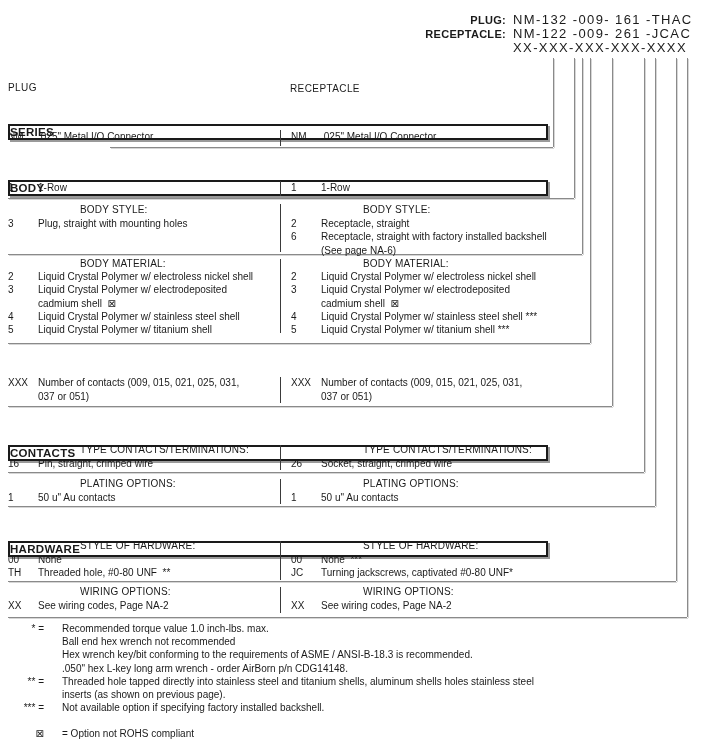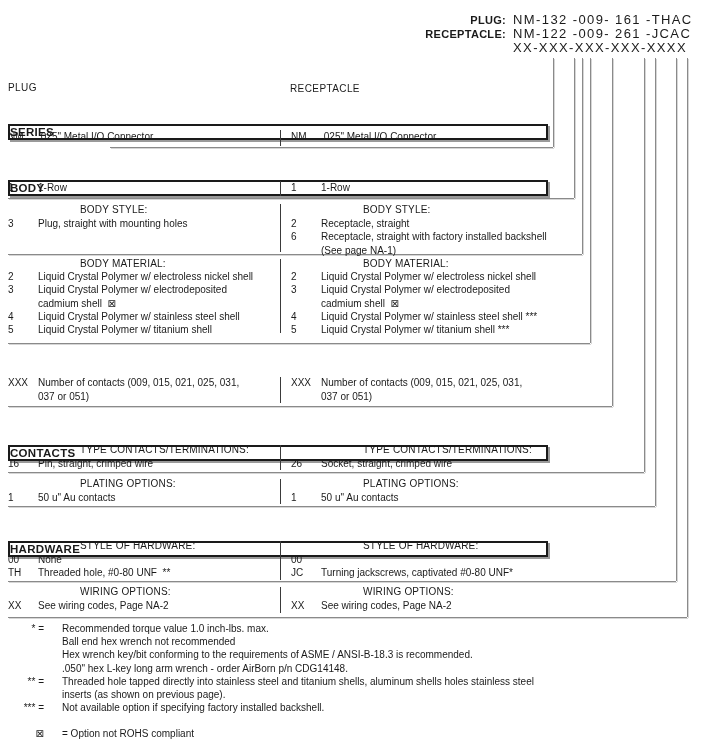--- a/index.html
+++ b/index.html
@@ -125,21 +125,21 @@
       <div class="trow">
         <span class="code">2</span>
         <span class="desc">Receptacle, straight</span>
       </div>
       <div class="trow">
         <span class="code">6</span>
         <span class="desc">Receptacle, straight with factory installed backshell</span>
       </div>
       <div class="trow">
         <span class="code"></span>
-        <span class="desc">(See page NA-1)</span>
+        <span class="desc">(See page NA-6)</span>
       </div>
     </div>
     <div class="vdiv" style="top:204px;height:48px"></div>
   </div>
 
   <div class="sub mat">
     <div class="colL" style="top:257px">
       <div class="subhead">BODY MATERIAL:</div>
       <div class="trow">
         <span class="code">2</span>
@@ -262,20 +262,21 @@
       </div>
       <div class="trow">
         <span class="code">TH</span>
         <span class="desc">Threaded hole, #0-80 UNF  **</span>
       </div>
     </div>
     <div class="colR" style="top:539px">
       <div class="subhead">STYLE OF HARDWARE:</div>
       <div class="trow">
         <span class="code">00</span>
+        <span class="desc">None  ***</span>
       </div>
       <div class="trow">
         <span class="code">JC</span>
         <span class="desc">Turning jackscrews, captivated #0-80 UNF*</span>
       </div>
     </div>
     <div class="vdiv" style="top:541px;height:39px"></div>
   </div>
   <div class="sub">
     <div class="colL" style="top:585px">

